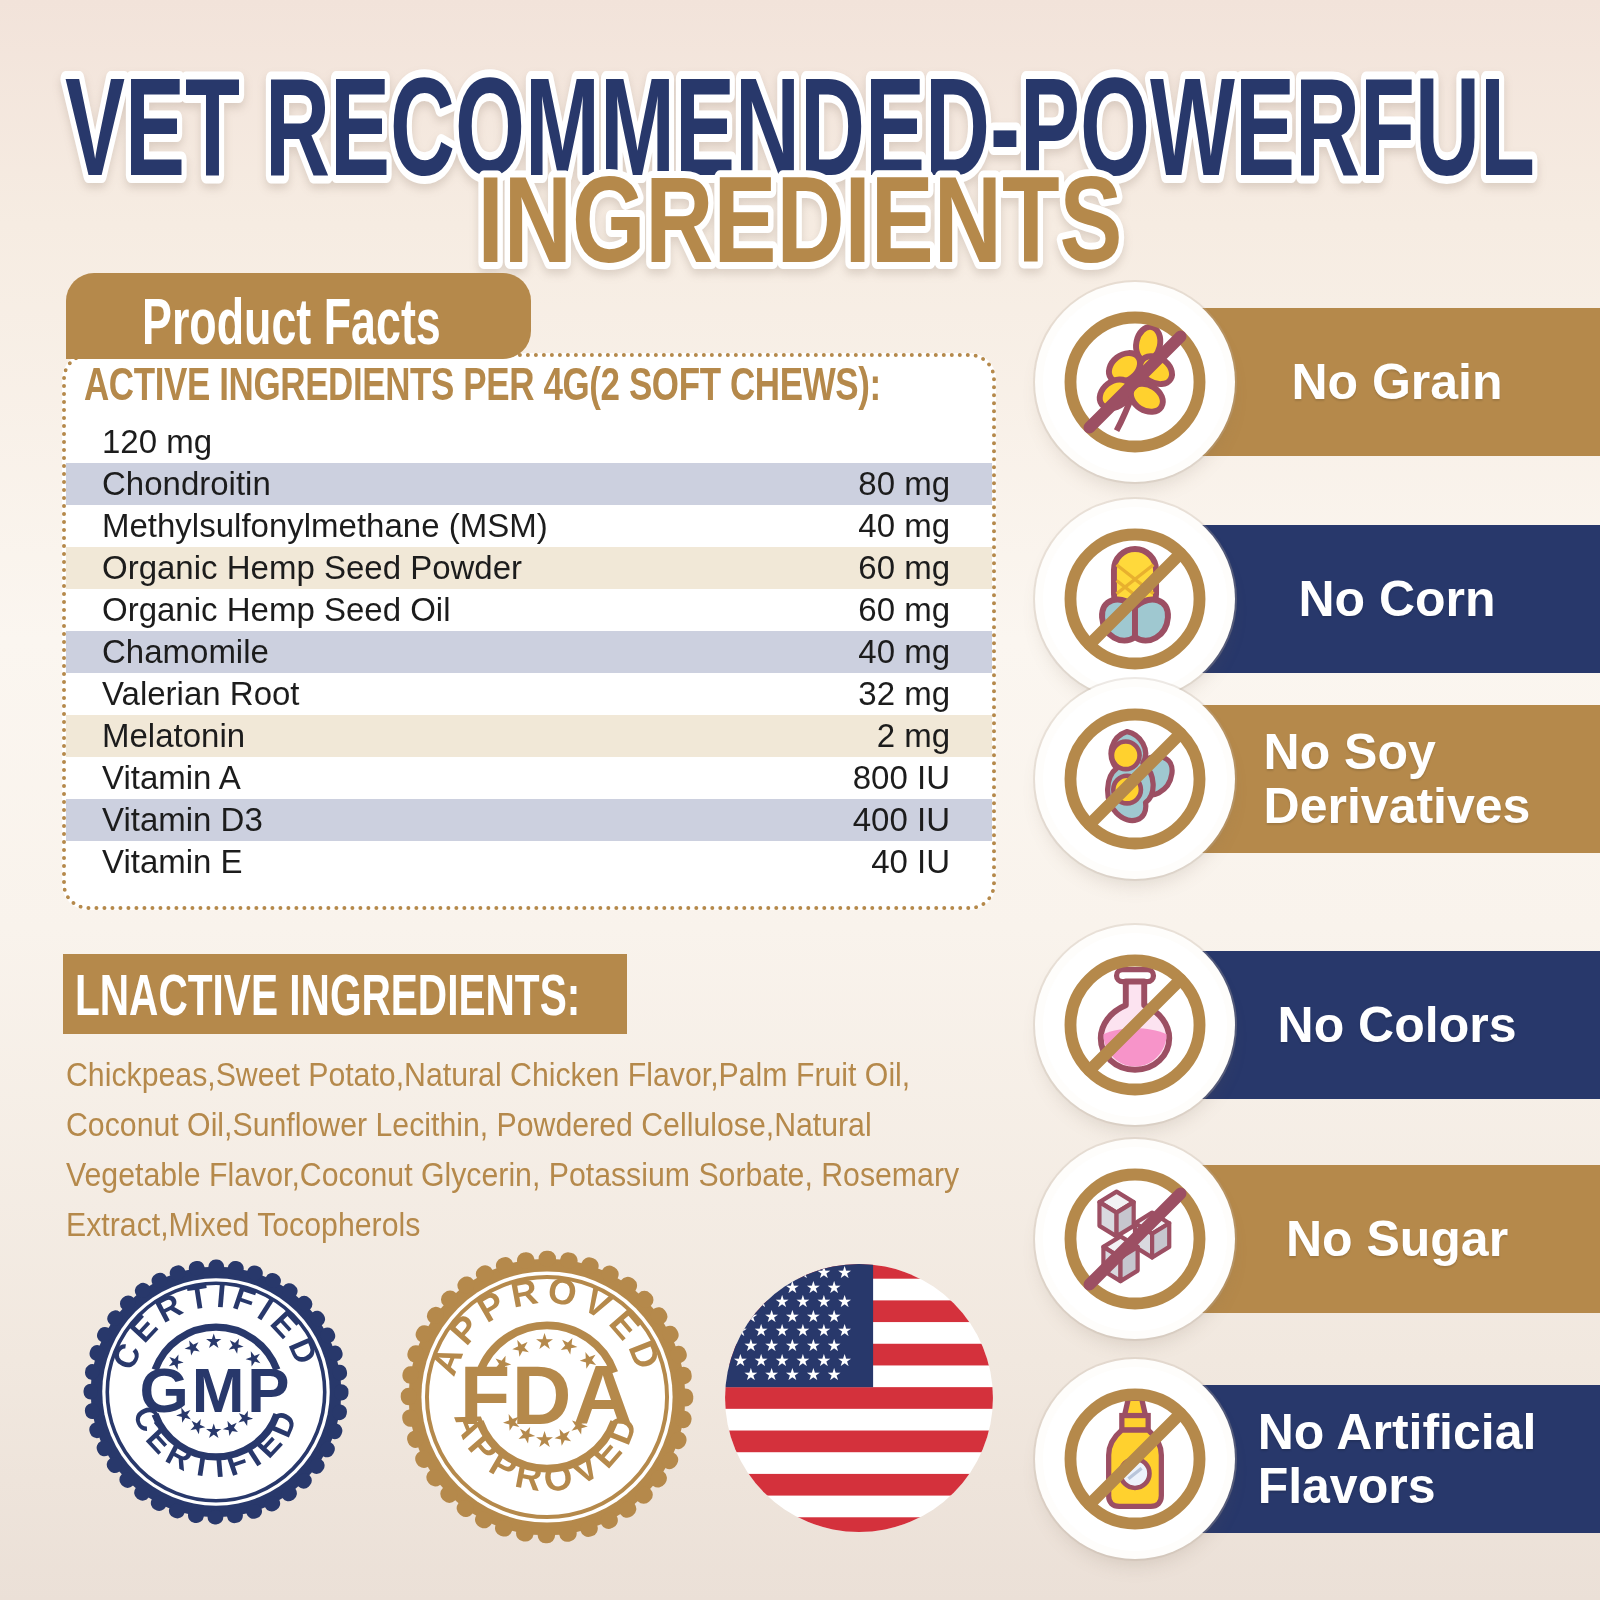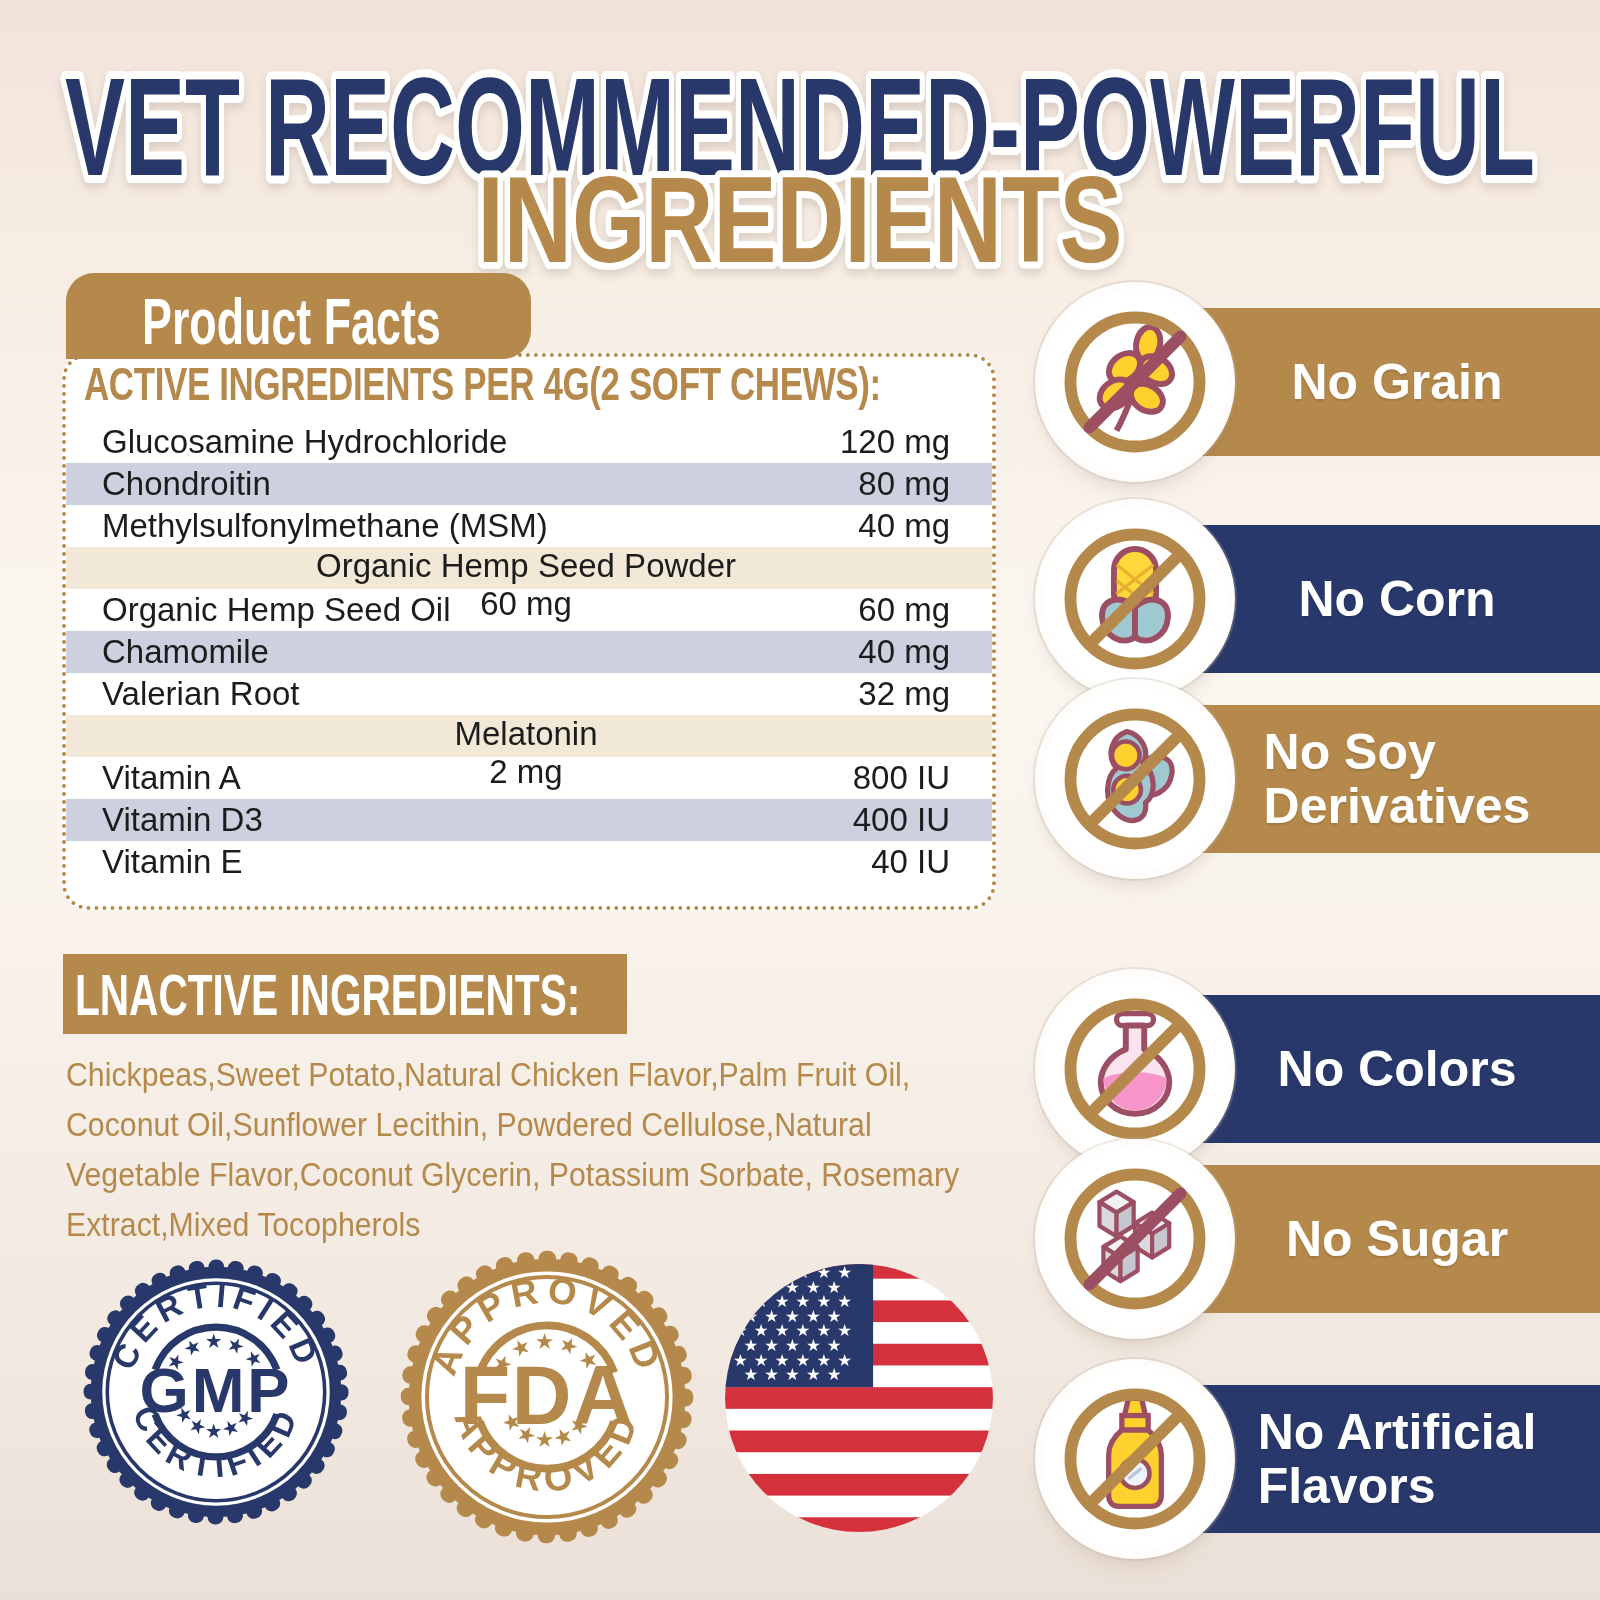--- a/index.html
+++ b/index.html
@@ -18,21 +18,21 @@
     border-radius:28px 28px 28px 0;z-index:3;display:flex;align-items:flex-end;}
   .pf-tab span{color:#fff;font-size:64px;font-weight:800;transform:scaleX(.7);transform-origin:left center;margin-left:76px;white-space:nowrap;}
   .pf-panel{position:absolute;left:62px;top:353px;width:934px;height:557px;background:#fff;
     border:4px dotted var(--gold,#b5894b);border-radius:26px;box-sizing:border-box;z-index:2;overflow:hidden;}
   .pf-title{margin:0 0 10px 18px;}
   .pf-title span{display:inline-block;font-weight:900;font-size:46px;color:var(--gold,#b5894b);
     transform:scaleX(.76);transform-origin:left center;white-space:nowrap;letter-spacing:-0.5px;}
   .pf-row{height:42px;display:flex;align-items:center;justify-content:space-between;
     font-size:33px;color:#1c1c1c;padding:0 42px 0 36px;}
   .stripe-lav{background:var(--stripe_lavender,#ccd0df);}
-  .stripe-bei{background:var(--stripe_beige,#f1e8d7);flex-direction:column;}
+  .stripe-bei{background:var(--stripe_beige,#f1e8d7);}
   
   .inactive-head{position:absolute;left:63px;top:954px;width:564px;height:80px;background:var(--gold,#b5894b);display:flex;align-items:center;}
   .inactive-head span{color:#fff;font-weight:900;font-size:58px;transform:scaleX(.7);transform-origin:left center;margin-left:12px;white-space:nowrap;}
   .inactive-text{position:absolute;left:66px;top:1050px;width:1030px;margin:0;
     font-size:34px;line-height:1.47;color:var(--gold,#b5894b);transform:scaleX(.89);transform-origin:left top;}
   
   .seal,.flag{position:absolute;}
   .seal text{font-family:"Liberation Sans",sans-serif;font-weight:700;}
   .seal-gmp{left:72px;top:1248px;width:288px;height:288px;}
   .seal-fda{left:388px;top:1238px;width:318px;height:318px;}
@@ -66,21 +66,20 @@
   <div class="pf-tab">
     <span>Product Facts</span>
   </div>
 
   <div class="pf-panel">
     <div class="pf-title">
       <span>ACTIVE INGREDIENTS PER 4G(2 SOFT CHEWS):</span>
     </div>
     <div>
       <div class="pf-row">
-          <span>Glucosamine Hydrochloride</span>
           <span>120 mg</span>
         </div>
       <div class="pf-row stripe-lav">
           <span>Chondroitin</span>
           <span>80 mg</span>
         </div>
       <div class="pf-row">
           <span>Methylsulfonylmethane (MSM)</span>
           <span>40 mg</span>
         </div>
@@ -247,21 +246,21 @@
         <path d="M62,50 C74,38 90,42 88,56 C86,70 72,76 63,70 Z" fill="#9fc8d0" stroke="#9c4f63" stroke-width="4"></path>
         <path d="M54,24 C42,28 38,42 46,52 C38,58 36,76 46,86 C56,96 70,92 68,78 C76,72 76,56 66,48 C72,38 64,26 54,24 Z" fill="#9fc8d0" stroke="#9c4f63" stroke-width="4" stroke-linejoin="round"></path>
         <circle cx="53" cy="42" r="10.5" fill="#ffd12e" stroke="#9c4f63" stroke-width="3.5"></circle>
         <circle cx="54" cy="68" r="10.5" fill="#ffd12e" stroke="#9c4f63" stroke-width="3.5"></circle>
         <circle class="sg" cx="60" cy="60" r="49" fill="none" stroke-width="9"></circle>
         <line class="sg" x1="94.6" y1="25.4" x2="25.4" y2="94.6" stroke-width="9" stroke-linecap="round"></line>
       </svg>
     </div>
   </div>
 
-  <div class="claim" style="top:974px">
+  <div class="claim" style="top:930px">
     <div class="banner navy">
       <div class="banner-label">
         <span>No Colors</span>
           <span></span>
       </div>
     </div>
     <div class="circle">
       <svg viewBox="0 0 120 120">
         <rect x="46" y="18" width="28" height="9" rx="4.5" fill="#ffffff" stroke="#9c4f63" stroke-width="4"></rect>
         <path d="M53,27 L53,45 C41,50 34,60 34,70 C34,83 45,94 60,94 C75,94 86,83 86,70 C86,60 79,50 67,45 L67,27 Z" fill="#fce3f0" stroke="#9c4f63" stroke-width="4.5" stroke-linejoin="round"></path>

